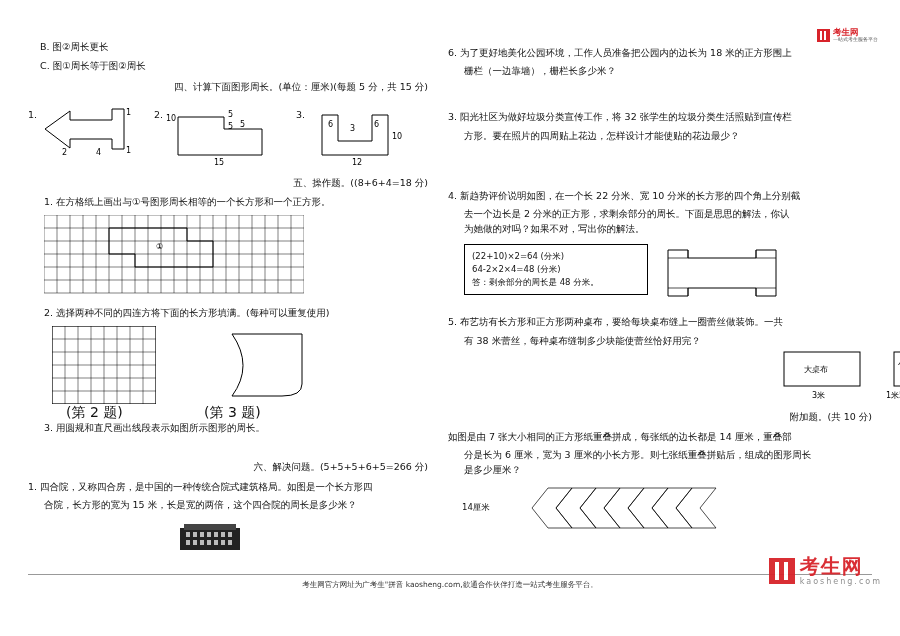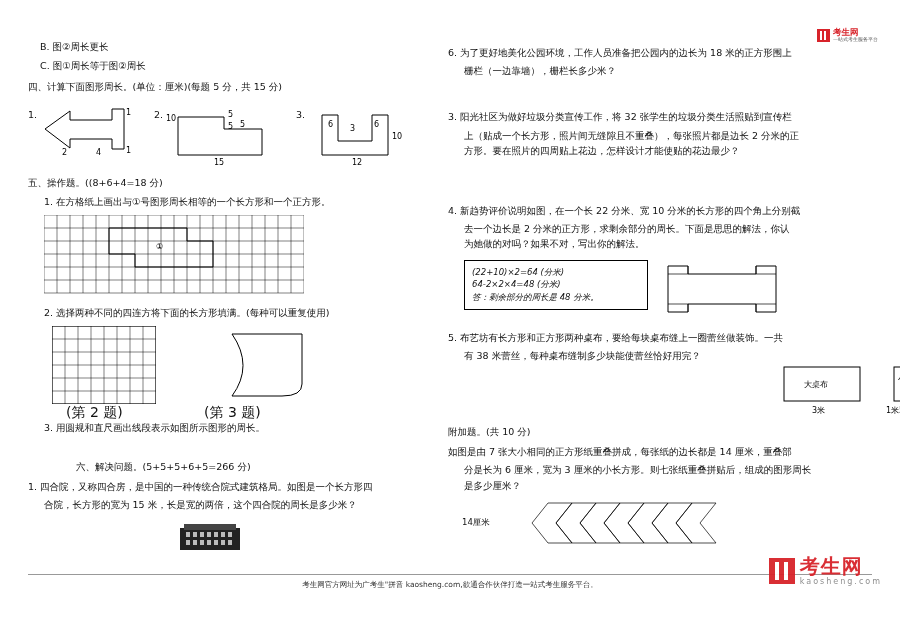--- a/index.html
+++ b/index.html
@@ -22,21 +22,21 @@
   .logo-text{font-size:8.5px;color:#d8232a;font-weight:bold;line-height:1.05;}
   .logo-sub{font-size:5px;color:#555;font-weight:normal;}
 
   
   .col{position:absolute;top:40px;}
   .col-left{left:28px;width:400px;}
   .col-right{left:448px;width:424px;}
 
   .line{margin:0 0 4px 0;line-height:1.55;}
   .ind1{margin-left:12px;}
-  .sec{margin:7px 0 4px 0;line-height:1.5;}
+  .sec{margin:7px 0 4px 0;line-height:1.5;text-align:right;}
   .q{margin:5px 0 3px 0;line-height:1.6;}
   .qbody{margin-left:16px;line-height:1.6;}
   .gap-m{height:14px;}
   .gap-l{height:26px;}
 
   
   .figrow{position:relative;height:70px;margin-top:2px;}
   .fignum{position:absolute;font-size:9.5px;}
 
   svg{display:block;}
@@ -65,21 +65,21 @@
   .wm-mark:before{content:"";position:absolute;left:6px;top:4px;width:4px;height:18px;background:#fff;}
   .wm-mark:after{content:"";position:absolute;left:15px;top:4px;width:4px;height:18px;background:#fff;}
   .wm-text{line-height:1;}
   .wm-cn{font-size:20px;color:#d8232a;font-weight:bold;letter-spacing:1px;}
   .wm-en{font-size:8px;color:#888;letter-spacing:2px;margin-top:2px;}
 
   .solbox{
     border:1px solid #000;padding:5px 7px;width:168px;
     font-size:8.5px;line-height:1.5;margin-left:16px;
   }
-  .inlinefig{display:flex;align-items:flex-start;gap:14px;font-style:italic;}
+  .inlinefig{display:flex;align-items:flex-start;gap:14px;}
 </style>
 </head>
 <body>
 
 <div class="page">
 
   <div class="logo">
     <div class="logo-mark"></div>
     <div class="logo-text">
       <span>考生网</span>
@@ -244,21 +244,20 @@
   </div>
 
   <div class="col col-right">
 
     <div class="q">6. 为了更好地美化公园环境，工作人员准备把公园内的边长为 18 米的正方形围上</div>
     <div class="qbody">栅栏（一边靠墙），栅栏长多少米？</div>
 
     <div class="gap-l"></div>
 
     <div class="q">3. 阳光社区为做好垃圾分类宣传工作，将 32 张学生的垃圾分类生活照贴到宣传栏</div>
-    <div class="qbody">上（贴成一个长方形，照片间无缝隙且不重叠），每张照片都是边长 2 分米的正</div>
     <div class="qbody">方形。要在照片的四周贴上花边，怎样设计才能使贴的花边最少？</div>
 
     <div class="gap-l"></div>
     <div class="gap-m"></div>
 
     <div class="q">4. 新趋势评价说明如图，在一个长 22 分米、宽 10 分米的长方形的四个角上分别截</div>
     <div class="qbody">去一个边长是 2 分米的正方形，求剩余部分的周长。下面是思思的解法，你认</div>
     <div class="qbody">为她做的对吗？如果不对，写出你的解法。</div>
 
     <div class="inlinefig" style="margin-top:8px;">

